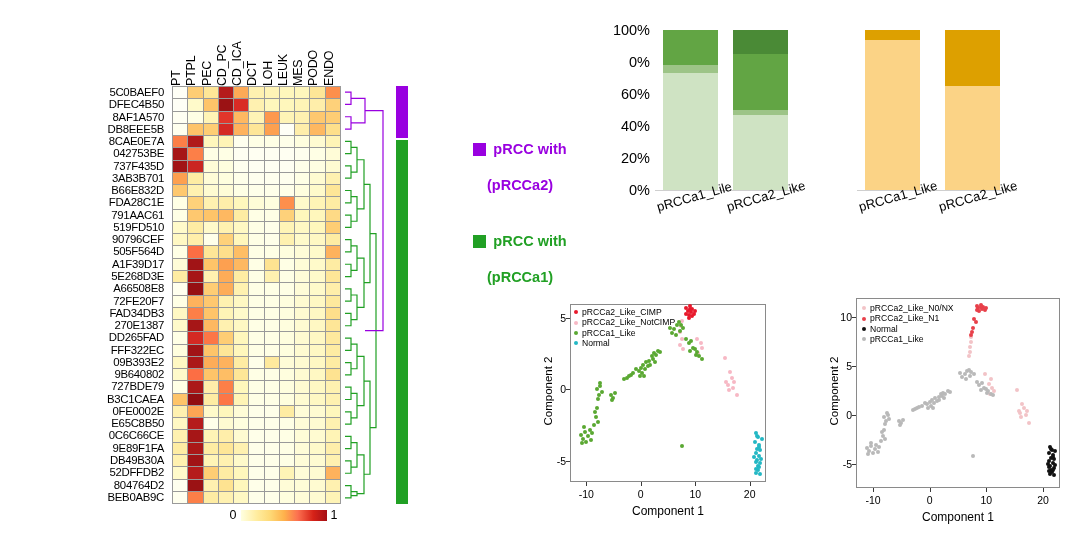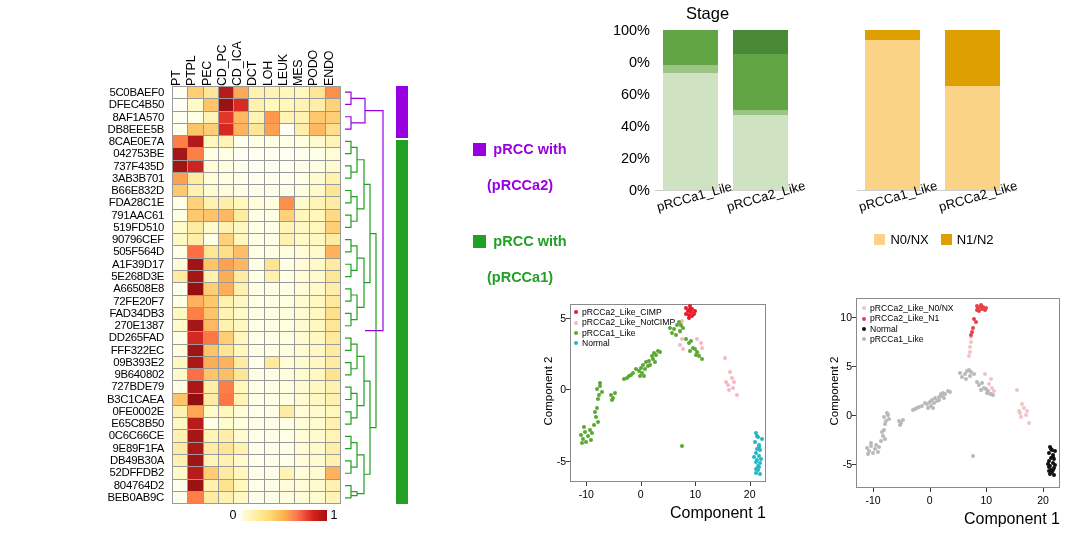--- a/index.html
+++ b/index.html
@@ -68,21 +68,21 @@
   
   .scatter{position:absolute;}
   .sc-frame{position:absolute;border:1px solid #8a8a8a;box-sizing:border-box;
             background:#fff;}
   .sc-pt{position:absolute;border-radius:50%;}
   .sc-legend{position:absolute;font-size:8.6px;line-height:10.4px;white-space:nowrap;}
   .sc-lg-item{display:flex;align-items:center;}
   .sc-lg-dot{width:4px;height:4px;border-radius:50%;margin-right:4px;flex:none;}
   .sc-ylabel{position:absolute;font-size:11.5px;white-space:nowrap;
              transform:rotate(-90deg);transform-origin:center center;}
-  .sc-xlabel{position:absolute;font-size:16px;text-align:right;}
+  .sc-xlabel{position:absolute;font-size:12px;text-align:center;}
   .sc-tick{position:absolute;font-size:10.5px;white-space:nowrap;}
   .sc-tickmark{position:absolute;background:#3a3a3a;}
 </style>
 </head>
 <body>
 
 <div class="abs" id="heatmap-panel">
 
   <div id="col-labels">
       <div class="col-label" style="left: 11px;">PT</div>
@@ -637,21 +637,20 @@
   <span>(pRCCa2)</span>
 </div>
 
 <div class="cl-legend" id="cl-legend-1">
   <span class="cl-sw" style="background:#21a024"></span><span>pRCC with</span><br>
   <br>
   <span>(pRCCa1)</span>
 </div>
 
 <div class="barchart" id="chart-stage" style="left:600px;top:4px;width:215px;height:280px;">
-    <div class="bc-title">Stage</div>
     <div class="bc-plot" style="left: 55px; top: 26px; width: 145px; height: 160px;">
       <div class="bc-ytick" style="bottom: 0px; transform: translateY(50%);">0%</div>
       <div class="bc-ytick" style="bottom: 32px; transform: translateY(50%);">20%</div>
       <div class="bc-ytick" style="bottom: 64px; transform: translateY(50%);">40%</div>
       <div class="bc-ytick" style="bottom: 96px; transform: translateY(50%);">60%</div>
       <div class="bc-ytick" style="bottom: 128px; transform: translateY(50%);">0%</div>
       <div class="bc-ytick" style="bottom: 160px; transform: translateY(50%);">100%</div>
       <div class="bc-baseline" style="left: 0px; bottom: -1px; width: 145px;"></div>
       <div class="bc-bar" style="left: 8px; width: 55px; height: 160px;">
         <div class="bc-seg" style="height: 116.8px; background: rgb(207, 227, 195);"></div>
@@ -676,27 +675,20 @@
         <div class="bc-seg" style="height: 150.4px; background: rgb(251, 211, 134);"></div>
         <div class="bc-seg" style="height: 9.6px; background: rgb(221, 160, 0);"></div>
       </div>
       <div class="bc-bar" style="left: 88px; width: 55px; height: 160px;">
         <div class="bc-seg" style="height: 104px; background: rgb(251, 211, 134);"></div>
         <div class="bc-seg" style="height: 56px; background: rgb(221, 160, 0);"></div>
       </div>
     </div>
     <div class="bc-xlabel" style="left: 22px; top: 196px;">pRCCa1_Like</div>
     <div class="bc-xlabel" style="left: 102px; top: 196px;">pRCCa2_Like</div>
-    <div class="bc-legend" style="left: 20px; top: 228px; width: 170px; text-align: center;"><span class="bc-lg-item">
-        <span class="bc-lg-sw" style="background: rgb(251, 211, 134);"></span>
-        <span>N0/NX</span>
-      </span><span class="bc-lg-item">
-        <span class="bc-lg-sw" style="background: rgb(221, 160, 0);"></span>
-        <span>N1/N2</span>
-      </span><br></div>
   </div>
 
 <div class="scatter" id="scatter-cimp" style="left:518px;top:300px;width:260px;height:250px;">
     <div class="sc-frame" style="left: 52px; top: 4px; width: 196px; height: 178px;">
       <div class="sc-pt" style="left: 114.511px; top: 3.696px; width: 4px; height: 4px; background: rgb(232, 25, 44);"></div>
       <div class="sc-pt" style="left: 116.689px; top: 2.272px; width: 4px; height: 4px; background: rgb(232, 25, 44);"></div>
       <div class="sc-pt" style="left: 118.322px; top: 5.12px; width: 4px; height: 4px; background: rgb(232, 25, 44);"></div>
       <div class="sc-pt" style="left: 115.6px; top: 7.968px; width: 4px; height: 4px; background: rgb(232, 25, 44);"></div>
       <div class="sc-pt" style="left: 119.411px; top: 2.272px; width: 4px; height: 4px; background: rgb(232, 25, 44);"></div>
       <div class="sc-pt" style="left: 113.422px; top: 6.544px; width: 4px; height: 4px; background: rgb(232, 25, 44);"></div>

